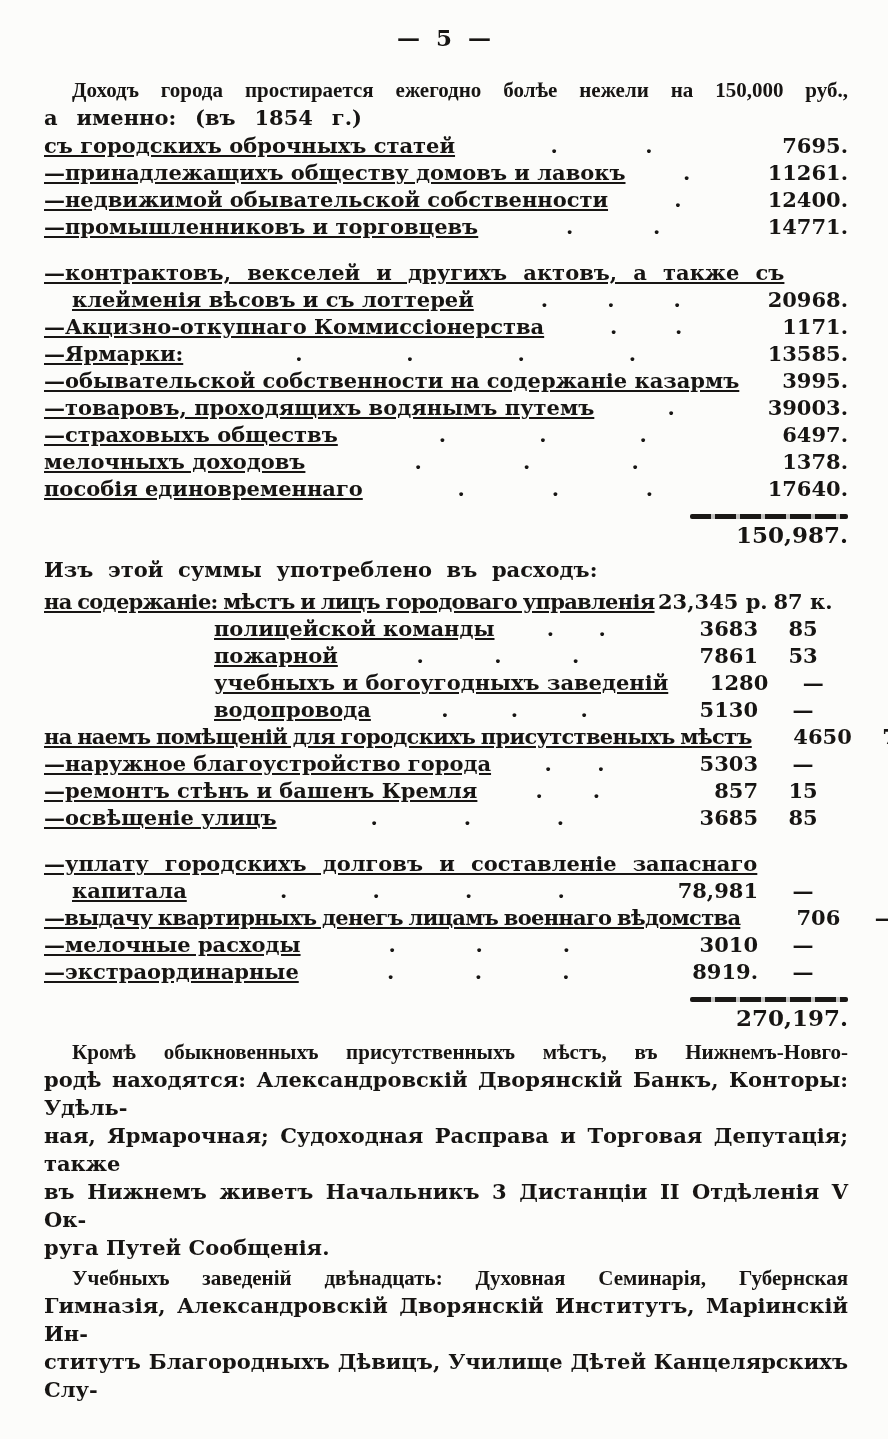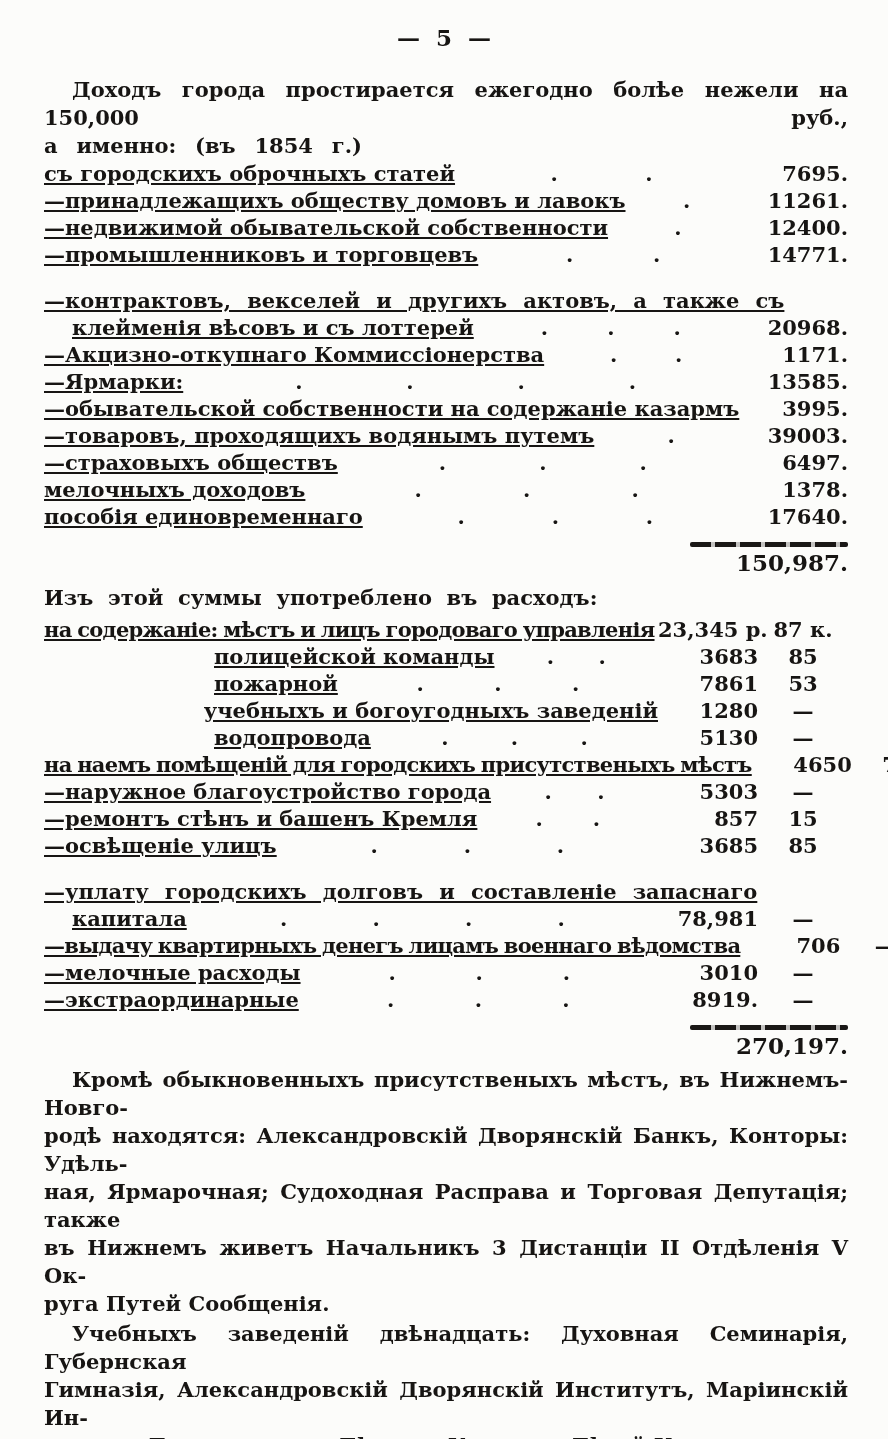--- a/index.html
+++ b/index.html
@@ -20,29 +20,29 @@
     box-sizing:border-box;
   }
   .pagenum{
     text-align:center;
     font-size:23px;
     letter-spacing:4px;
     line-height:28px;
     margin-bottom:24px;
   }
   .line{line-height:28px;}
-  .indent{text-indent:28px;}
+  .indent{text-indent:28px;font-family:Liberation Serif, serif;}
   .jl{text-align:justify;text-align-last:justify;}
   .ws{word-spacing:0.55em;}
 
   .row{display:flex;align-items:baseline;line-height:27px;}
   .lab{white-space:nowrap;flex-shrink:0;text-decoration:underline;}
   .row.full .lab{flex:1 1 auto;word-spacing:0.42em;white-space:nowrap;margin-top:19px;}
   .row.cont{padding-left:28px;}
-  .row.sub{padding-left:170px;justify-content:flex-end;}
+  .row.sub{padding-left:170px;}
   .row.tight .lab{letter-spacing:-0.7px;word-spacing:-1px;}
   .dots{
     flex:1 1 0;min-width:0;overflow:hidden;
     display:flex;justify-content:space-evenly;align-items:baseline;
     padding:0 8px;
   }
   .dots:empty{padding:0;}
   .val{width:100px;text-align:right;flex-shrink:0;white-space:nowrap;}
   .rub{width:100px;text-align:right;flex-shrink:0;white-space:nowrap;}
   .kop{width:90px;text-align:center;flex-shrink:0;white-space:nowrap;}
@@ -300,21 +300,21 @@
           </span>
         <span class="rub">8919.</span>
         <span class="kop">—</span>
       </div>
     </div>
 
     <div class="rule"></div>
     <div class="total">270,197.</div>
 
     <div class="para">
-      <div class="pline indent jl">Кромѣ обыкновенныхъ присутственыхъ мѣстъ, въ Нижнемъ-Новго-</div>
+      <div class="pline indent jl">Кромѣ обыкновенныхъ присутственныхъ мѣстъ, въ Нижнемъ-Новго-</div>
       <div class="pline jl">родѣ находятся: Александровскій Дворянскій Банкъ, Конторы: Удѣль-</div>
       <div class="pline jl">ная, Ярмарочная; Судоходная Расправа и Торговая Депутація; также</div>
       <div class="pline jl">въ Нижнемъ живетъ Начальникъ 3 Дистанціи II Отдѣленія V Ок-</div>
       <div class="pline">руга Путей Сообщенія.</div>
     </div>
     <div class="para">
       <div class="pline indent jl">Учебныхъ заведеній двѣнадцать: Духовная Семинарія, Губернская</div>
       <div class="pline jl">Гимназія, Александровскій Дворянскій Институтъ, Маріинскій Ин-</div>
       <div class="pline jl">ститутъ Благородныхъ Дѣвицъ, Училище Дѣтей Канцелярскихъ Слу-</div>
 

